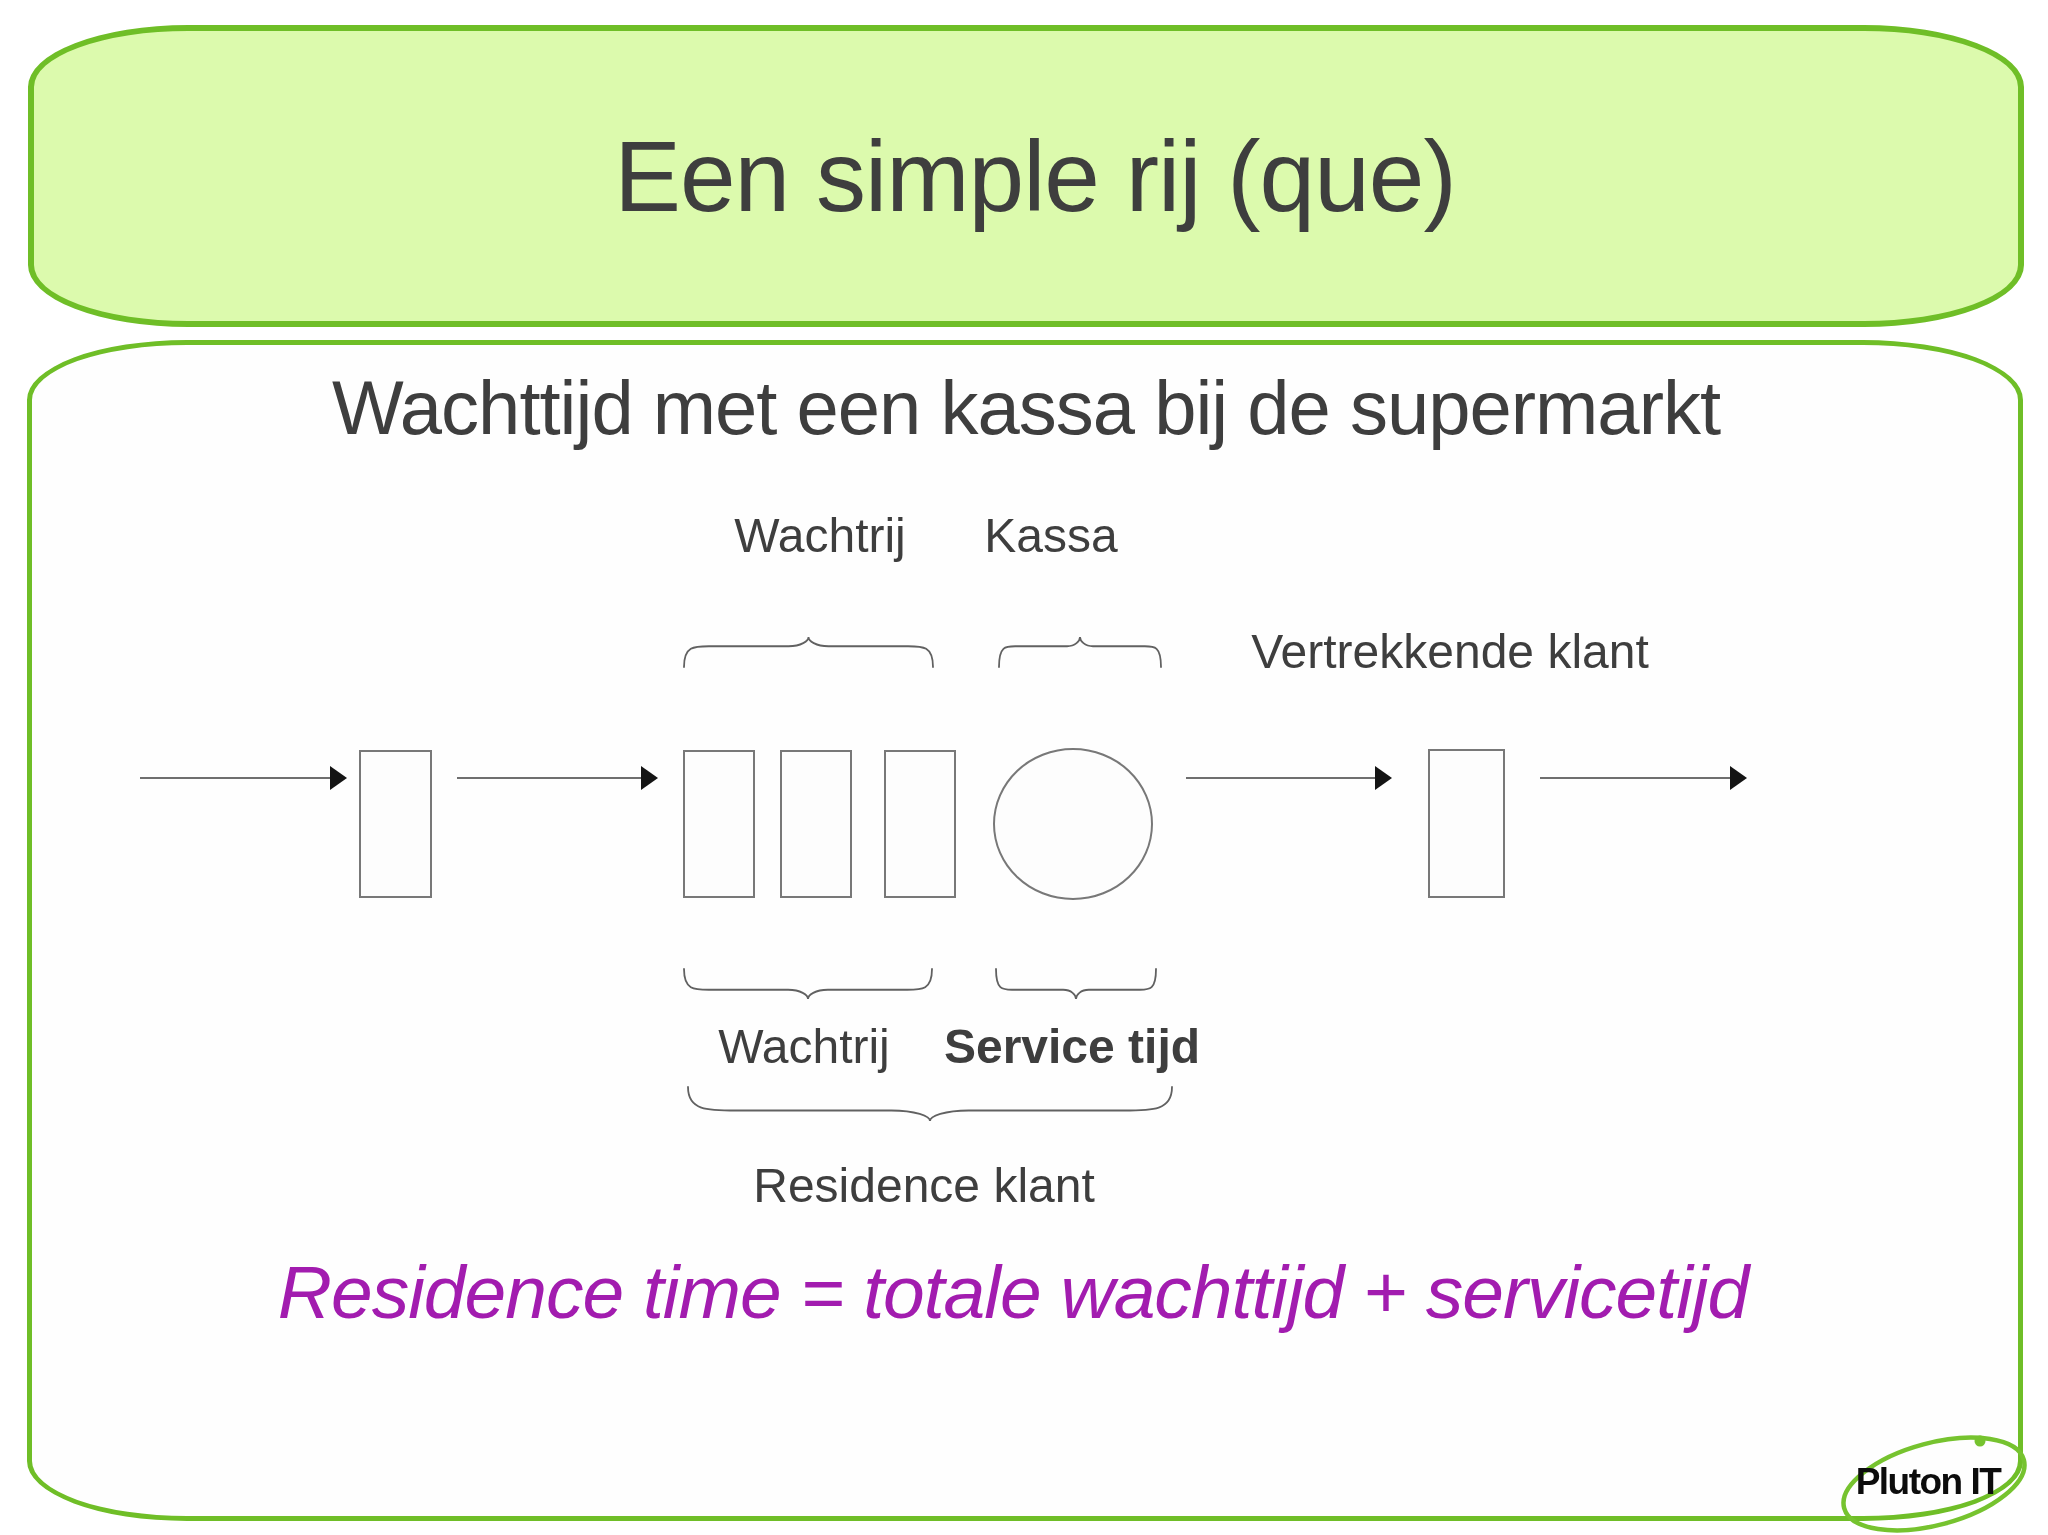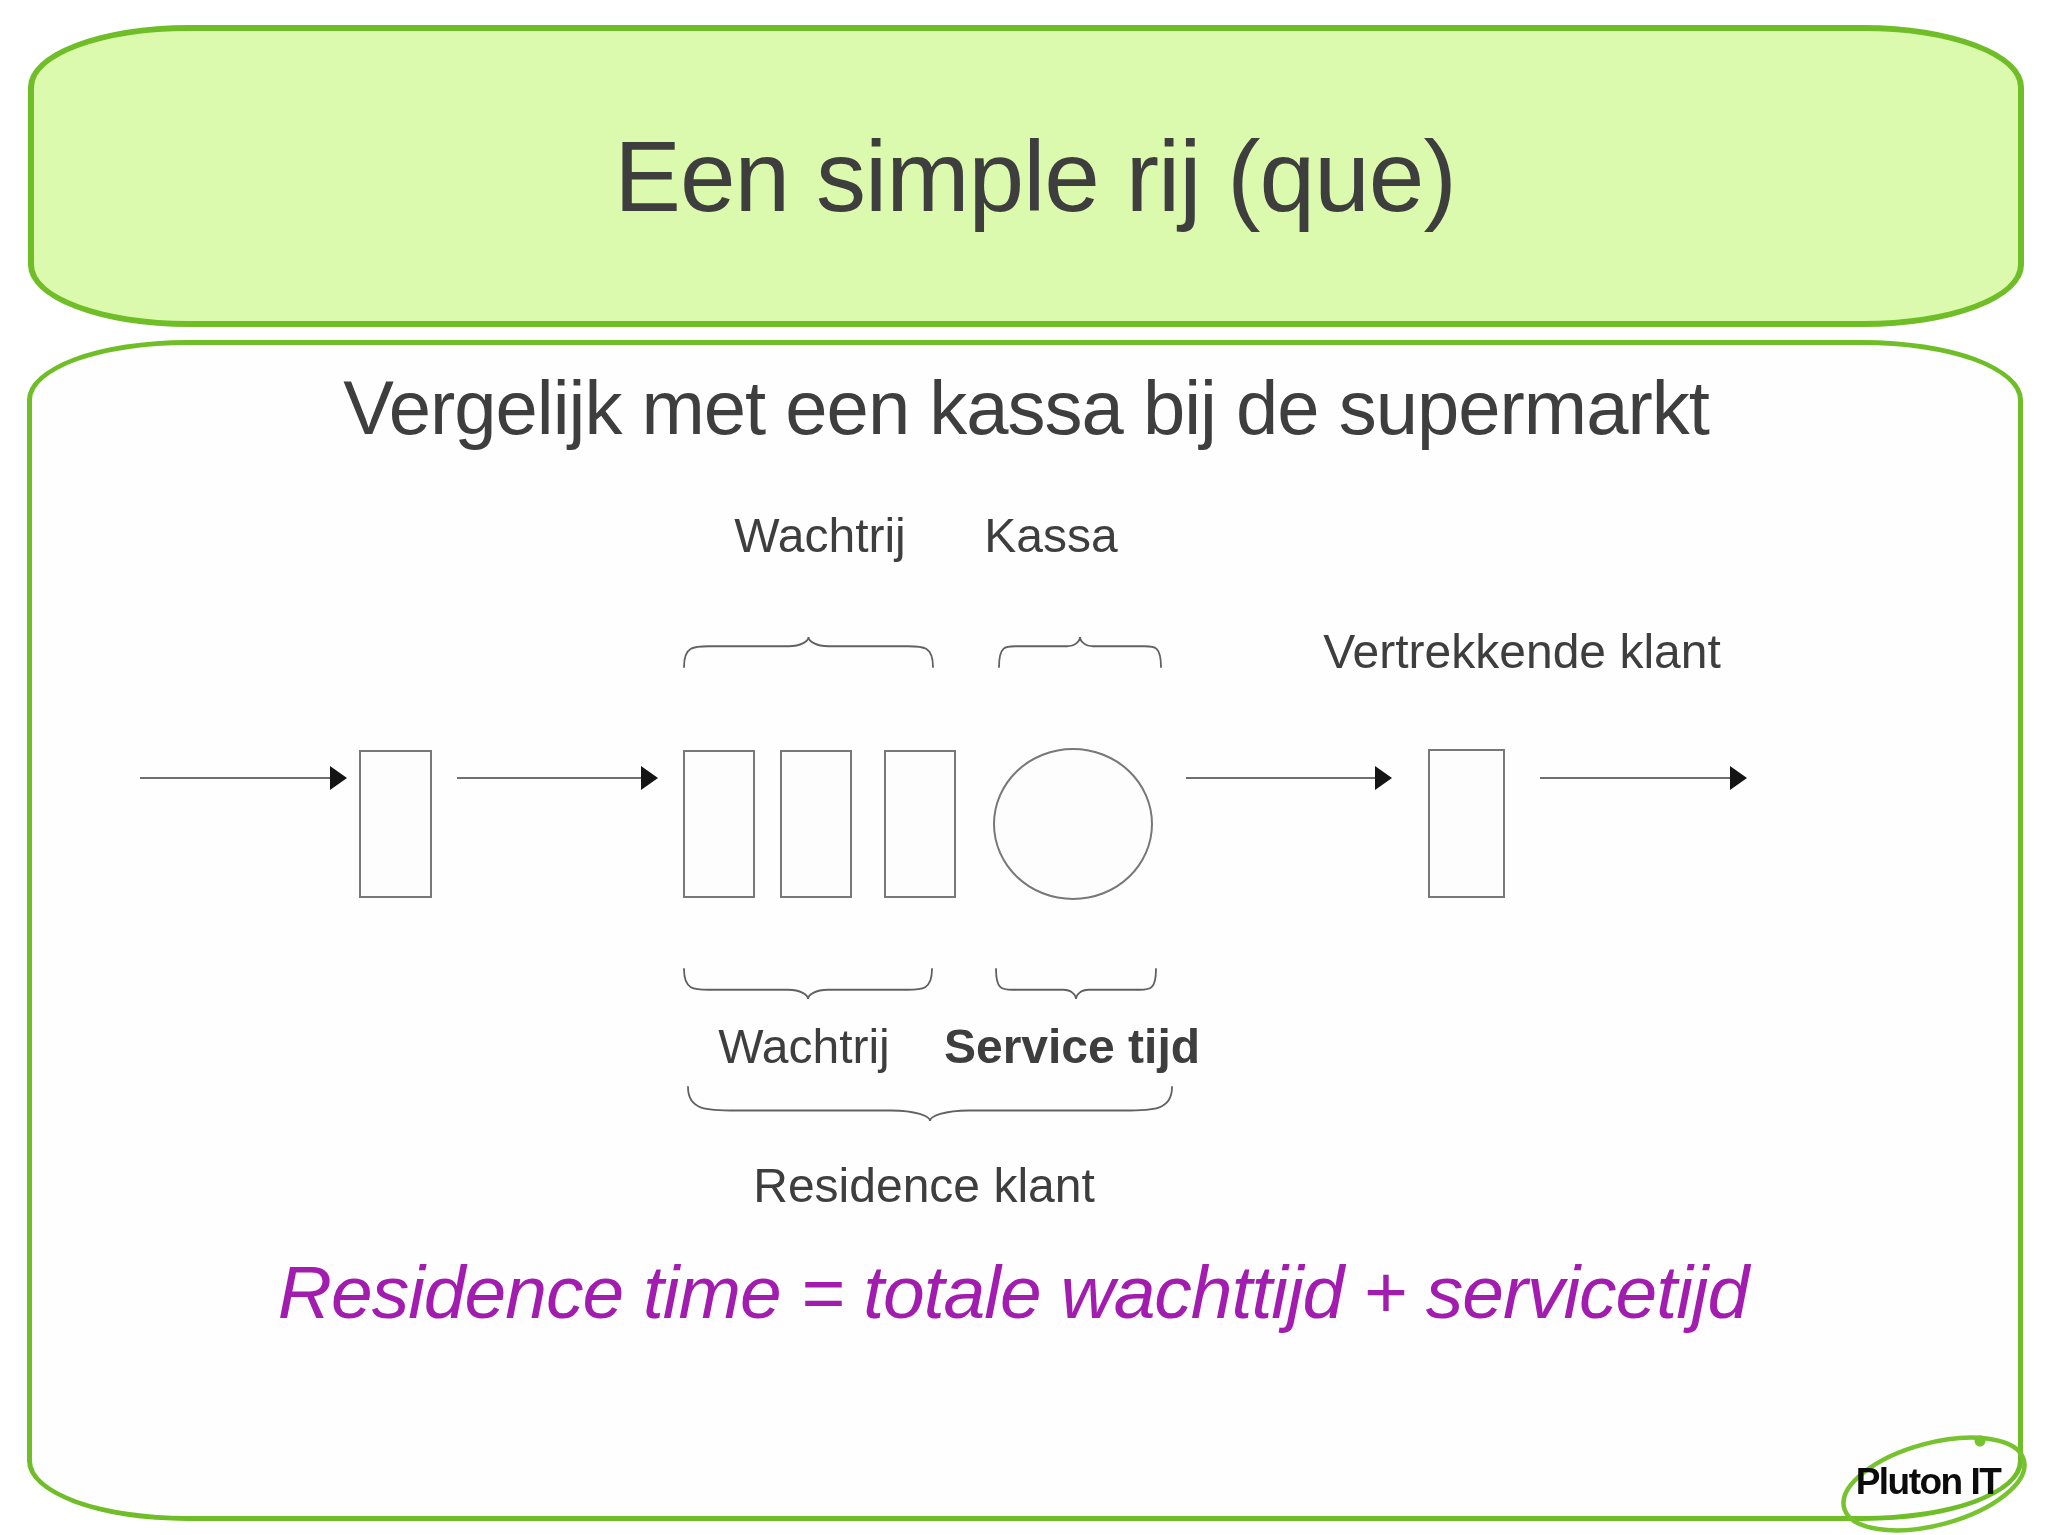--- a/index.html
+++ b/index.html
@@ -73,25 +73,25 @@
 <body>
 
 <div class="slide">
 
   <div class="title-box">
     <h1 class="title">Een simple rij (que)</h1>
   </div>
 
   <div class="content-box"></div>
 
-  <div class="subtitle">Vergelijk met een kassa bij de supermarkt</div>
+  <div class="subtitle">Wachttijd met een kassa bij de supermarkt</div>
 
   <div class="dlabel" style="left:820px; top:536px;">Wachtrij</div>
   <div class="dlabel" style="left:1051px; top:536px;">Kassa</div>
-  <div class="dlabel" style="left:1522px; top:652px;">Vertrekkende klant</div>
+  <div class="dlabel" style="left:1450px; top:652px;">Vertrekkende klant</div>
   <div class="dlabel" style="left:804px; top:1047px;">Wachtrij</div>
   <div class="dlabel" style="left:1072px; top:1047px;font-weight:bold;">Service tijd</div>
   <div class="dlabel" style="left:924px; top:1186px;">Residence klant</div>
 
   <div class="arrow" style="left:140px; width:207px;">
     <div class="shaft"></div>
     <div class="head"></div>
   </div>
   <div class="arrow" style="left:457px; width:201px;">
     <div class="shaft"></div>

